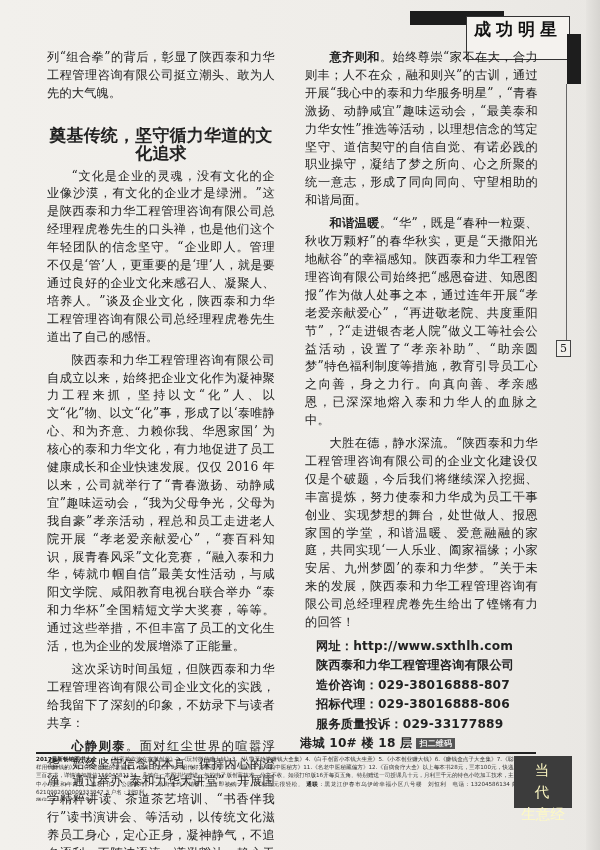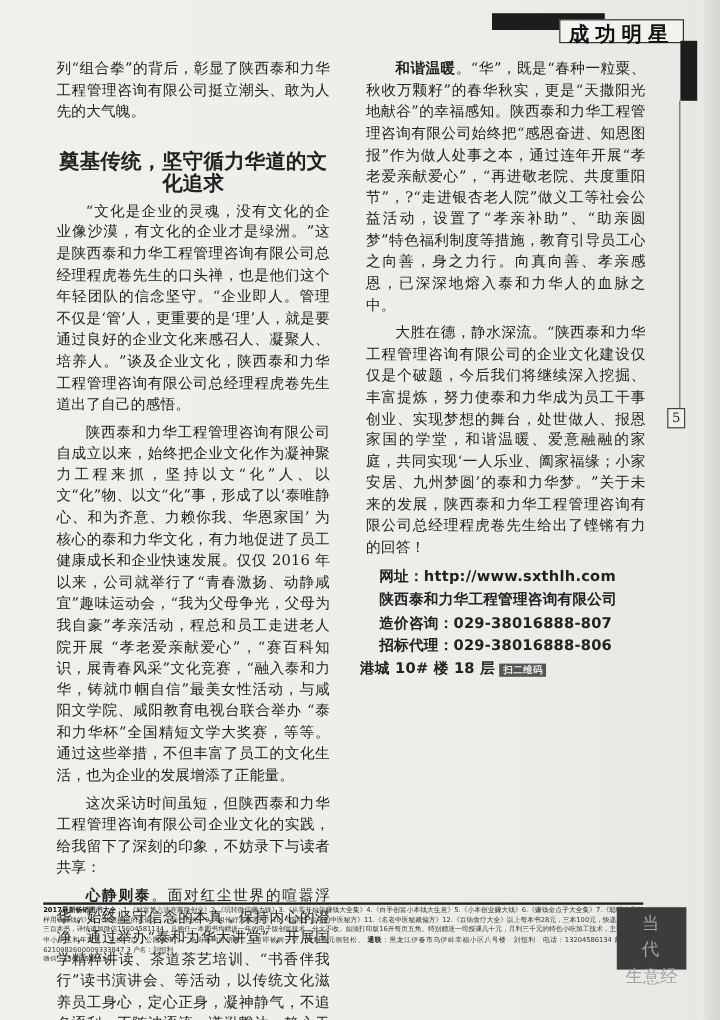--- a/index.html
+++ b/index.html
@@ -38,21 +38,21 @@
   .qr-tag {
     display:inline-block; background:#555; color:#eee; font-size:8px;
     padding:0 3px; margin-left:4px; vertical-align:middle; line-height:11px;
   }
 
   
   .tag-bar {
     position:absolute; left:410px; top:11px; width:94px; height:14px; background:#1d1d1d;
   }
   .tag-box {
-    position:absolute; left:466px; top:16px; width:104px; height:20px;
+    position:absolute; left:466px; top:16px; width:104px; height:44px;
     background:#f4f2ee; border:1px solid #333; box-sizing:border-box;
     font-family:"DejaVu Serif", serif; font-weight:bold; font-size:17px;
     letter-spacing:5px; text-align:center; line-height:24px; color:#111;
   }
   .tag-dark {
     position:absolute; left:567px; top:34px; width:14px; height:50px; background:#1d1d1d;
   }
   .vline {
     position:absolute; left:566px; top:84px; width:1px; height:256px; background:#666;
   }
@@ -65,21 +65,21 @@
   
   .ad-rule { position:absolute; left:36px; top:752px; width:500px; height:2px; background:#222; }
   .ad {
     position:absolute; left:36px; top:755px; width:500px;
     font-family:"DejaVu Sans", sans-serif; font-size:5.6px; line-height:8.2px; color:#333;
     text-align:justify; overflow:hidden; height:46px;
   }
   .ad b { color:#111; }
   .brand {
     position:absolute; left:514px; top:756px; width:58px; height:52px;
-    background:#3c3c3c; color:#a3a3a3;
+    background:#3c3c3c; color:#fef9c3;
     font-family:"DejaVu Sans", sans-serif; font-size:14.5px; line-height:22px;
     text-align:center; padding-top:3px; box-sizing:border-box;
   }
   .brand .l1 { letter-spacing:12px; padding-left:10px; }
 </style>
 </head>
 <body>
 
 <div class="page">
   <div class="edge-shadow"></div>
@@ -94,27 +94,29 @@
     <p class="noindent">列“组合拳”的背后，彰显了陕西泰和力华工程管理咨询有限公司挺立潮头、敢为人先的大气魄。</p>
     <div class="spacer"></div>
     <p class="heading">奠基传统，坚守循力华道的文化追求</p>
     <p>“文化是企业的灵魂，没有文化的企业像沙漠，有文化的企业才是绿洲。”这是陕西泰和力华工程管理咨询有限公司总经理程虎卷先生的口头禅，也是他们这个年轻团队的信念坚守。“企业即人。管理不仅是‘管’人，更重要的是‘理’人，就是要通过良好的企业文化来感召人、凝聚人、培养人。”谈及企业文化，陕西泰和力华工程管理咨询有限公司总经理程虎卷先生道出了自己的感悟。</p>
     <p>陕西泰和力华工程管理咨询有限公司自成立以来，始终把企业文化作为凝神聚力工程来抓，坚持以文“化”人、以文“化”物、以文“化”事，形成了以‘泰唯静心、和为齐意、力赖你我、华恩家国’ 为核心的泰和力华文化，有力地促进了员工健康成长和企业快速发展。仅仅 2016 年以来，公司就举行了“青春激扬、动静咸宜”趣味运动会，“我为父母争光，父母为我自豪”孝亲活动，程总和员工走进老人院开展 “孝老爱亲献爱心”，“赛百科知识，展青春风采”文化竞赛，“融入泰和力华，铸就巾帼自信”最美女性活动，与咸阳文学院、咸阳教育电视台联合举办 “泰和力华杯”全国精短文学大奖赛，等等。通过这些举措，不但丰富了员工的文化生活，也为企业的发展增添了正能量。</p>
     <p>这次采访时间虽短，但陕西泰和力华工程管理咨询有限公司企业文化的实践，给我留下了深刻的印象，不妨录下与读者共享：</p>
     <p><span class="lead">心静则泰</span><span>。面对红尘世界的喧嚣浮华，始终坚守信念的本真，保持内心的澄净，通过举办“泰和力华大讲堂”，开展国学精粹讲读、茶道茶艺培训、“书香伴我行”读书演讲会、等活动，以传统文化滋养员工身心，定心正身，凝神静气，不追名逐利，不随波逐流。谦逊豁达、静心干事，成为泰和力华的鲜明标识。</span></p>
   </div>
 
   <div class="col col-right">
+    <p><span class="lead">意齐则和</span><span>。始终尊崇“家不在大，合力则丰；人不在众，融和则兴”的古训，通过开展“我心中的泰和力华服务明星”，“青春激扬、动静咸宜”趣味运动会，“最美泰和力华女性”推选等活动，以理想信念的笃定坚守、道信契守的自信自觉、有诺必践的职业操守，凝结了梦之所向、心之所聚的统一意志，形成了同向同向、守望相助的和谐局面。</span></p>
     <p><span class="lead">和谐温暖</span><span>。“华”，既是“春种一粒粟、秋收万颗籽”的春华秋实，更是“天撒阳光地献谷”的幸福感知。陕西泰和力华工程管理咨询有限公司始终把“感恩奋进、知恩图报”作为做人处事之本，通过连年开展“孝老爱亲献爱心”，“再进敬老院、共度重阳节”，?“走进银杏老人院”做义工等社会公益活动，设置了“孝亲补助”、“助亲圆梦”特色福利制度等措施，教育引导员工心之向善，身之力行。向真向善、孝亲感恩，已深深地熔入泰和力华人的血脉之中。</span></p>
     <p>大胜在德，静水深流。“陕西泰和力华工程管理咨询有限公司的企业文化建设仅仅是个破题，今后我们将继续深入挖掘、丰富提炼，努力使泰和力华成为员工干事创业、实现梦想的舞台，处世做人、报恩家国的学堂，和谐温暖、爱意融融的家庭，共同实现‘一人乐业、阖家福缘；小家安居、九州梦圆’的泰和力华梦。”关于未来的发展，陕西泰和力华工程管理咨询有限公司总经理程虎卷先生给出了铿锵有力的回答！</p>
     <div class="contact">
       <div>网址：http://www.sxthlh.com</div>
       <div>陕西泰和力华工程管理咨询有限公司</div>
       <div>造价咨询：029-38016888-807</div>
       <div>招标代理：029-38016888-806</div>
+      <div>服务质量投诉：029-33177889</div>
       <div class="addr2"><span>港城 10# 楼 18 层</span><span class="qr-tag">扫二维码</span></div>
     </div>
   </div>
 
   <div class="ad-rule"></div>
   <div class="ad">
     <b>2017最新畅销图书大全</b><span>：1.《财富第六波在家微创业》2.《玩转微信赚大钱》3.《从零开始学赚钱大全集》4.《白手创富小本钱大生意》5.《小本创业赚大钱》6.《赚钱金点子大全集》7.《聪明人是怎样用钱赚钱的》8.《很老很老的老偏方，小病一扫光》9.《祖传好方赛灵丹》10.《应用千百年的中医秘方》11.《名老中医秘藏偏方》12.《百病食疗大全》以上每本书28元，三本100元，快递发货。其三百本书，详情请加微信15604581134，凡购任一本图书均赠送一年的电子版创富技术，分文不收。如须打印版16开每页五角。特别赠送一司授课几十元，月利三千元的特色小吃加工技术，主要销售给中小学生和年青人，学校门口，公园夜市，广场街道均可销售，上市即被购一空，日利百元很轻松。</span>
     <b>通联</b><span>：黑龙江伊春市乌伊岭幸福小区八号楼　刘恒利　电话：13204586134 邮政卡：6210982600009333847 3 户名：刘恒利</span>
     <br><span>微信：15604581134</span>
   </div>

